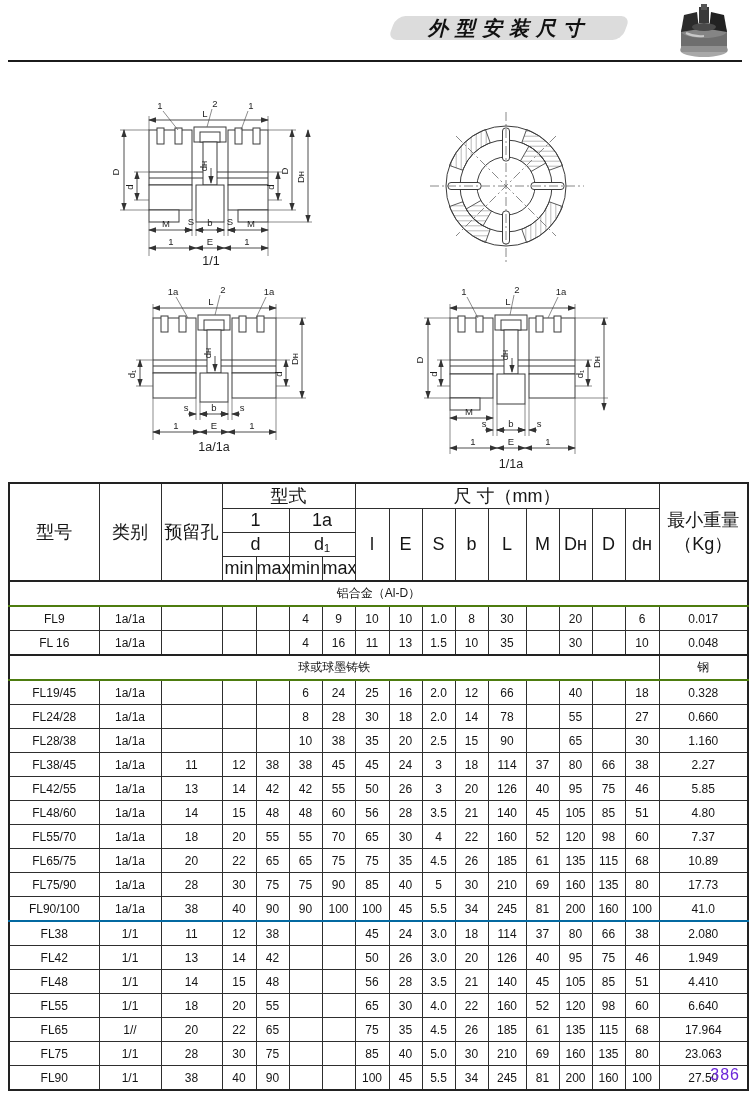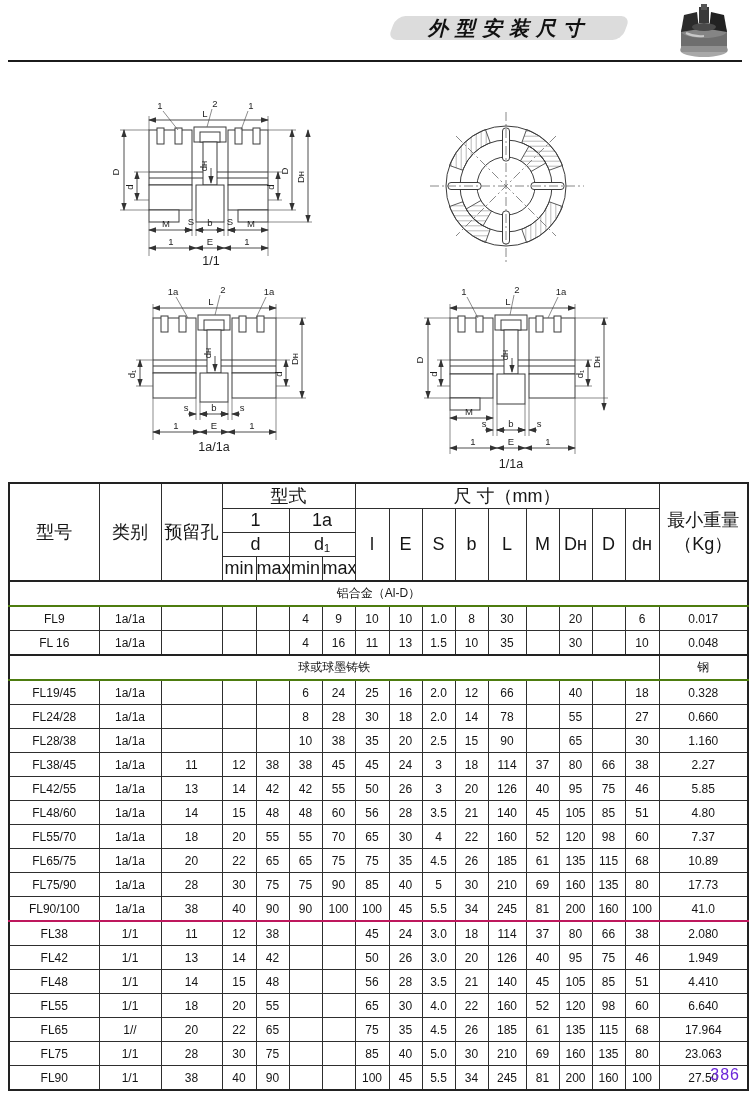--- a/index.html
+++ b/index.html
@@ -27,21 +27,21 @@
 
   
   .dim-table{position:absolute;left:8px;top:482px;width:740px;border-collapse:collapse;table-layout:fixed;
     font-size:12px;color:#151515;}
   .dim-table th,.dim-table td{border:1px solid #2e2e2e;text-align:center;vertical-align:middle;
     padding:0;height:23px;font-weight:normal;overflow:hidden;white-space:nowrap;}
   .dim-table thead th{font-size:18px;}
   .dim-table{border:2px solid #222;}
   .dim-table thead{border-bottom:2px solid #222;}
   tr.section-row td{border-top:2px solid #222;border-bottom:2px solid #4d7c0f;}
-  tr.thick-top td{border-top:2px solid #be185d;}
+  tr.thick-top td{border-top:2px solid #0369a1;}
 
   .page-number{position:absolute;right:10px;top:1066px;font-size:16px;color:#6d28d9;letter-spacing:1px;}
 </style>
 </head>
 <body>
 
 <div class="page">
 
   <div class="banner">
     <div class="banner-bg"></div>

